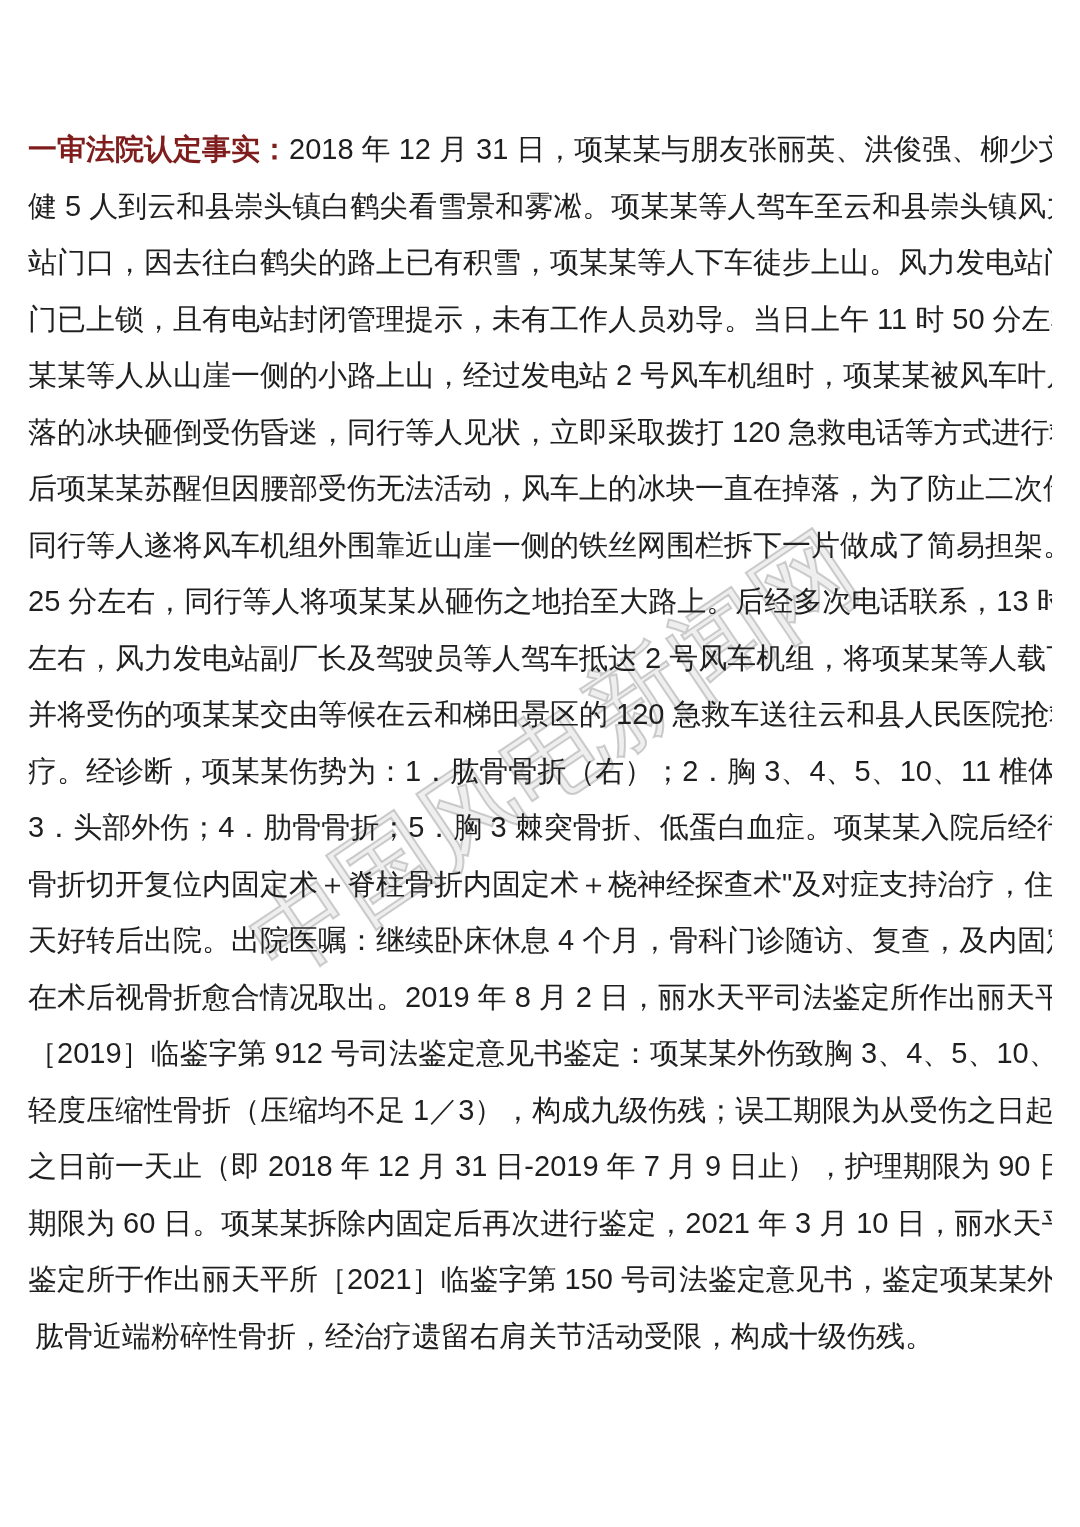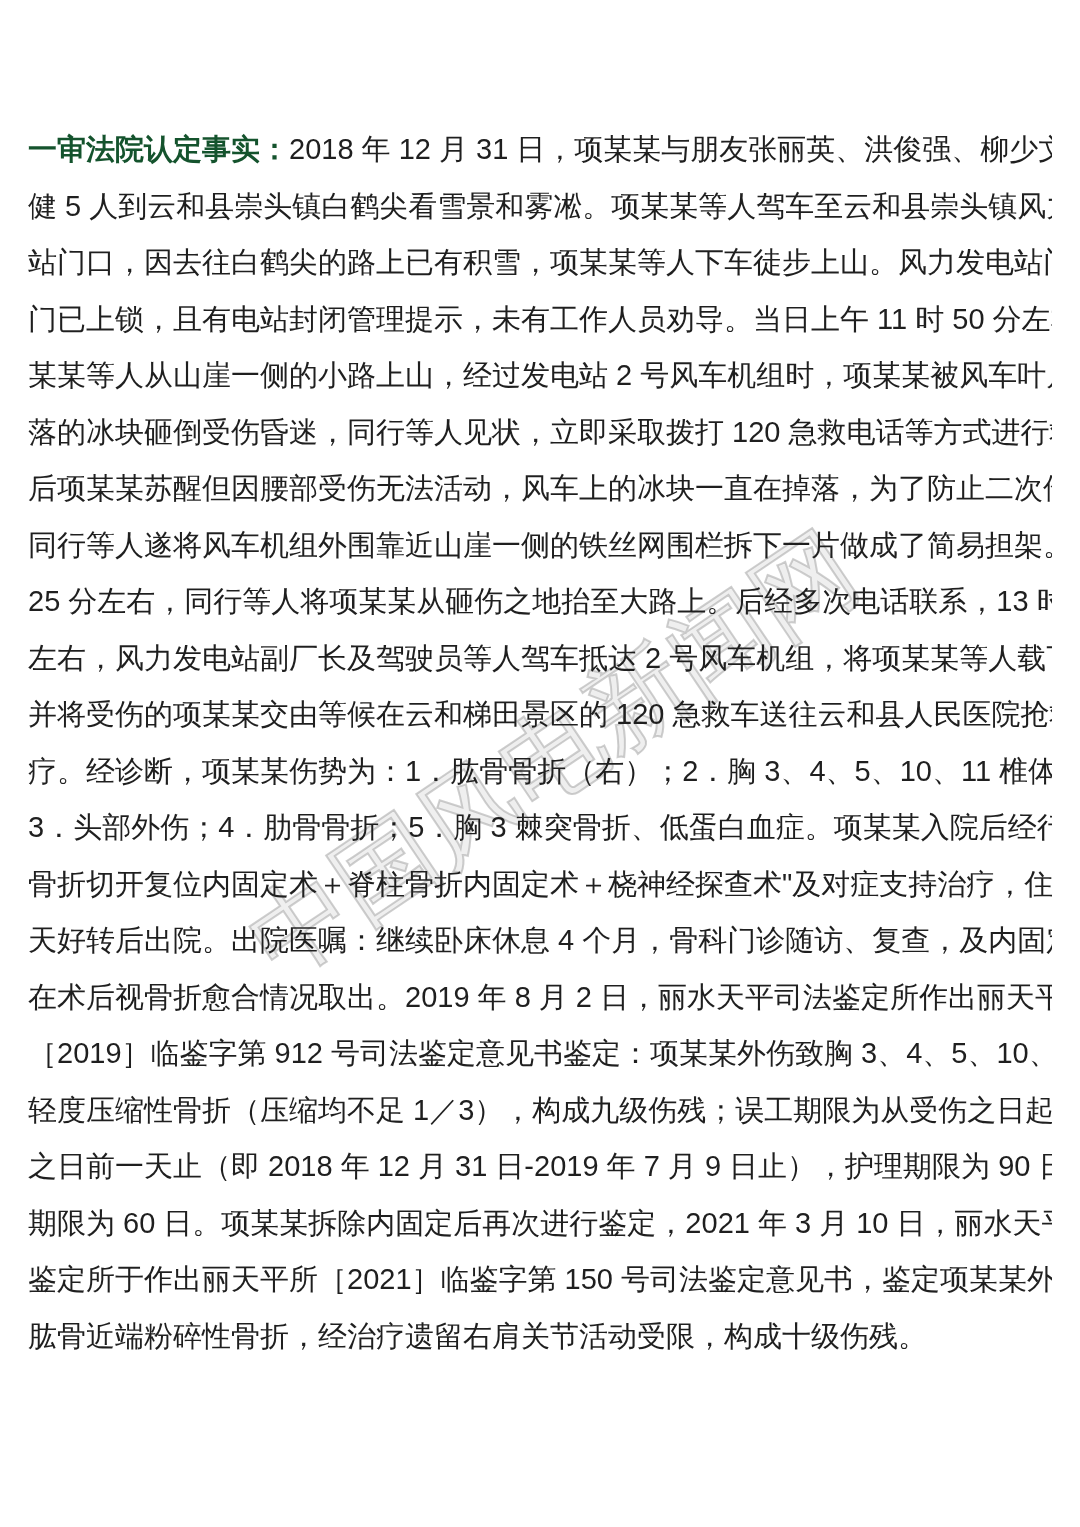--- a/index.html
+++ b/index.html
@@ -42,35 +42,36 @@
     height: 56.5px;
     line-height: 56.5px;
     text-align: justify;
     text-align-last: justify;
     text-justify: inter-character;
     white-space: nowrap;
     overflow: hidden;
   }
   .line.last {
     text-align-last: left;
+    margin-left: 7px;
   }
   .heading {
     color: #d6362c;
     font-weight: bold;
   }
 </style>
 </head>
 <body style="background: rgb(255, 255, 255);">
 
 <div class="page">
   <div class="watermark">中国风电新闻网</div>
 
   <div class="content" style="color: rgb(31, 31, 31);">
     <div class="line">
-      <span class="heading" style="color: #14532d;">一审法院认定事实：</span><span>2018 年 12 月 31 日，项某某与朋友张丽英、洪俊强、柳少文、吴</span>
+      <span class="heading" style="color: #7f1d1d;">一审法院认定事实：</span><span>2018 年 12 月 31 日，项某某与朋友张丽英、洪俊强、柳少文、吴</span>
     </div>
     <div id="lines-rest">
         <div class="line">健 5 人到云和县崇头镇白鹤尖看雪景和雾凇。项某某等人驾车至云和县崇头镇风力发电</div>
         <div class="line">站门口，因去往白鹤尖的路上已有积雪，项某某等人下车徒步上山。风力发电站门口大</div>
         <div class="line">门已上锁，且有电站封闭管理提示，未有工作人员劝导。当日上午 11 时 50 分左右，项</div>
         <div class="line">某某等人从山崖一侧的小路上山，经过发电站 2 号风车机组时，项某某被风车叶片上掉</div>
         <div class="line">落的冰块砸倒受伤昏迷，同行等人见状，立即采取拨打 120 急救电话等方式进行救治。</div>
         <div class="line">后项某某苏醒但因腰部受伤无法活动，风车上的冰块一直在掉落，为了防止二次伤害，</div>
         <div class="line">同行等人遂将风车机组外围靠近山崖一侧的铁丝网围栏拆下一片做成了简易担架。12 时</div>
         <div class="line">25 分左右，同行等人将项某某从砸伤之地抬至大路上。后经多次电话联系，13 时 20 分</div>

